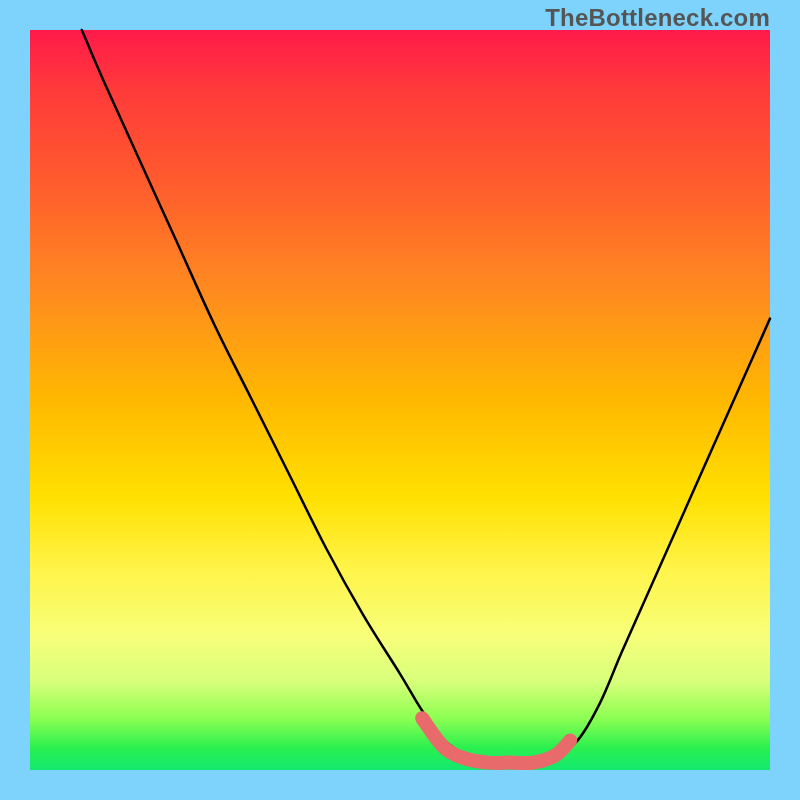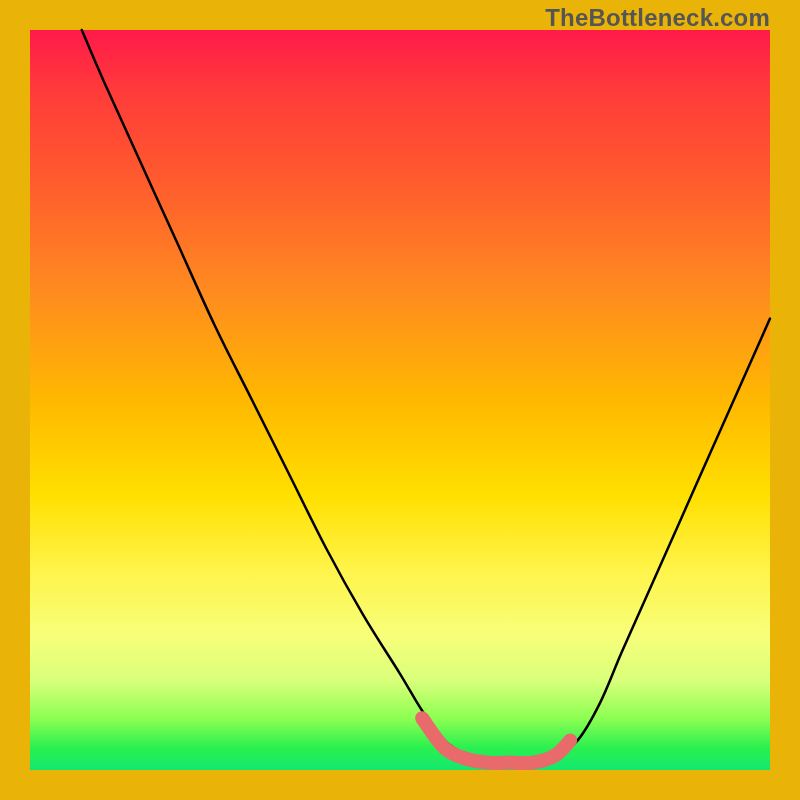--- a/index.html
+++ b/index.html
@@ -8,21 +8,21 @@
     width: 800px;
     height: 800px;
     background: #000;
     overflow: hidden;
     font-family: Arial, Helvetica, sans-serif;
   }
   .frame {
     position: relative;
     width: 800px;
     height: 800px;
-    background: #eab308;
+    background: #7dd3fc;
   }
   .plot-area {
     position: absolute;
     left: 30px;
     top: 30px;
     width: 740px;
     height: 740px;
     
     background: linear-gradient(
       to bottom,

